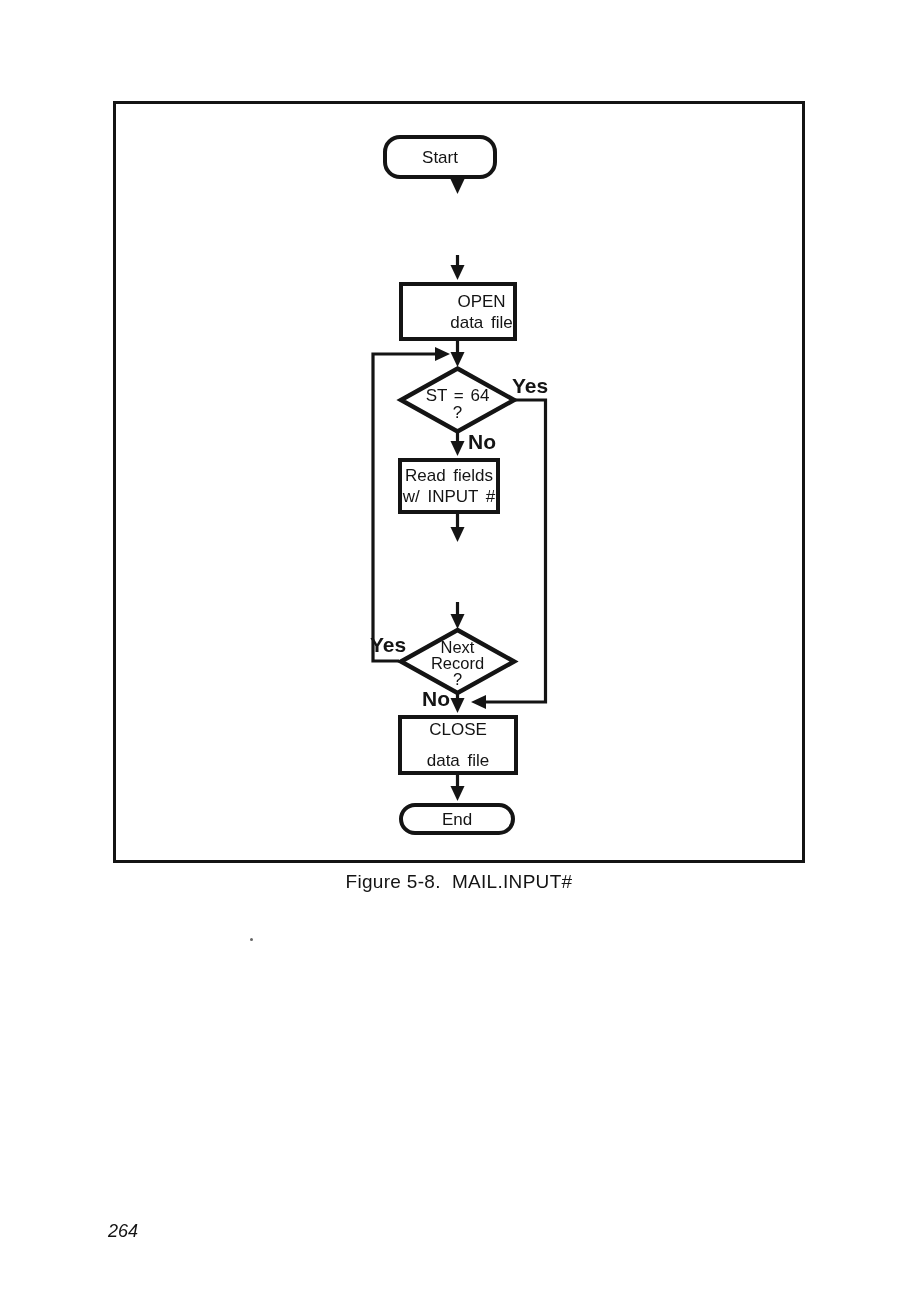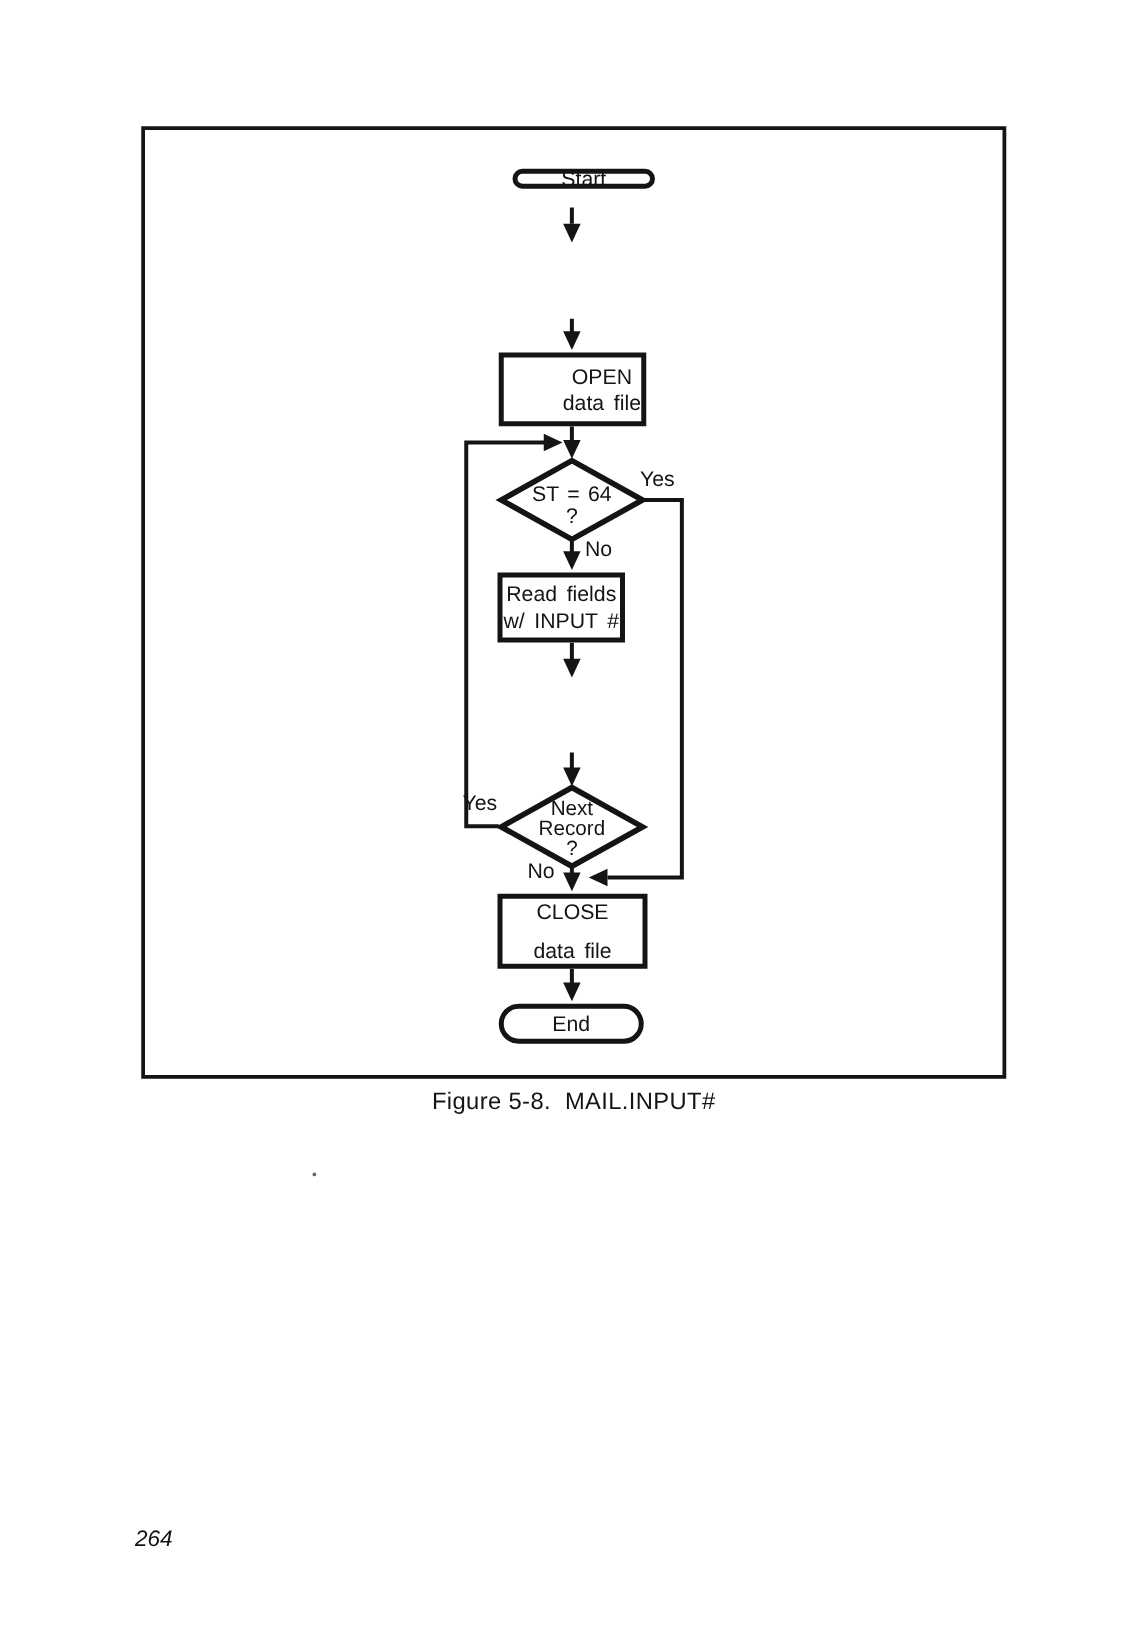--- a/index.html
+++ b/index.html
@@ -15,31 +15,31 @@
   svg.wires { position:absolute; left:0; top:0; pointer-events:none; }
   .wires path.wire { stroke:var(--ink); stroke-width:3.2; fill:none; }
   .wires polygon.shape { fill:var(--paper); stroke:var(--ink); stroke-width:4.5; stroke-linejoin:miter; }
   .wires polygon.ah { fill:var(--ink); stroke:none; }
   .node {
     position:absolute; box-sizing:border-box; border:4px solid var(--ink); background:var(--paper);
     display:flex; flex-direction:column; align-items:center; justify-content:center;
     text-align:center; font-size:17px; line-height:21px; word-spacing:3px;
   }
   .terminator { border-radius:17px; }
-  #node-start { left:410px; top:135px; width:114px; height:16px; }
+  #node-start { left:383px; top:135px; width:114px; height:44px; }
   #node-mount { left:399px; top:195px; width:118px; height:60px; }
   #node-open  { left:399px; top:282px; width:118px; height:59px;padding-left:47px; }
   #node-read  { left:398px; top:458px; width:102px; height:56px; }
   #node-print { left:398px; top:544px; width:118px; height:58px; }
   #node-close { left:398px; top:715px; width:120px; height:60px;justify-content:space-between; }
   #node-end   { left:399px; top:803px; width:116px; height:32px; }
   .diamond-label { position:absolute; text-align:center; font-size:17px; word-spacing:2px; }
   #label-st   { left:405px; top:387px; width:105px; line-height:17px; }
   #label-next { left:405px; top:639px; width:105px; line-height:16px; font-size:16.5px; }
-  .edge-label { position:absolute; font-size:17px; }
+  .edge-label { position:absolute; font-size:21px;font-weight:bold; }
   #edge-st-yes   { left:512px; top:374px; }
   #edge-st-no    { left:468px; top:430px; }
   #edge-next-yes { left:370px; top:633px; }
   #edge-next-no  { left:422px; top:687px; }
   .caption {
     position:absolute; left:113px; top:871px; width:692px; text-align:center;
     font-size:19px; white-space:pre; letter-spacing:0.3px;
   }
   .folio { position:absolute; left:108px; top:1205px; font-size:18px; font-style:italic;margin-top:16px; }
   .speck { position:absolute; left:250px; top:938px; width:3px; height:3px; background:#666; border-radius:50%; }

